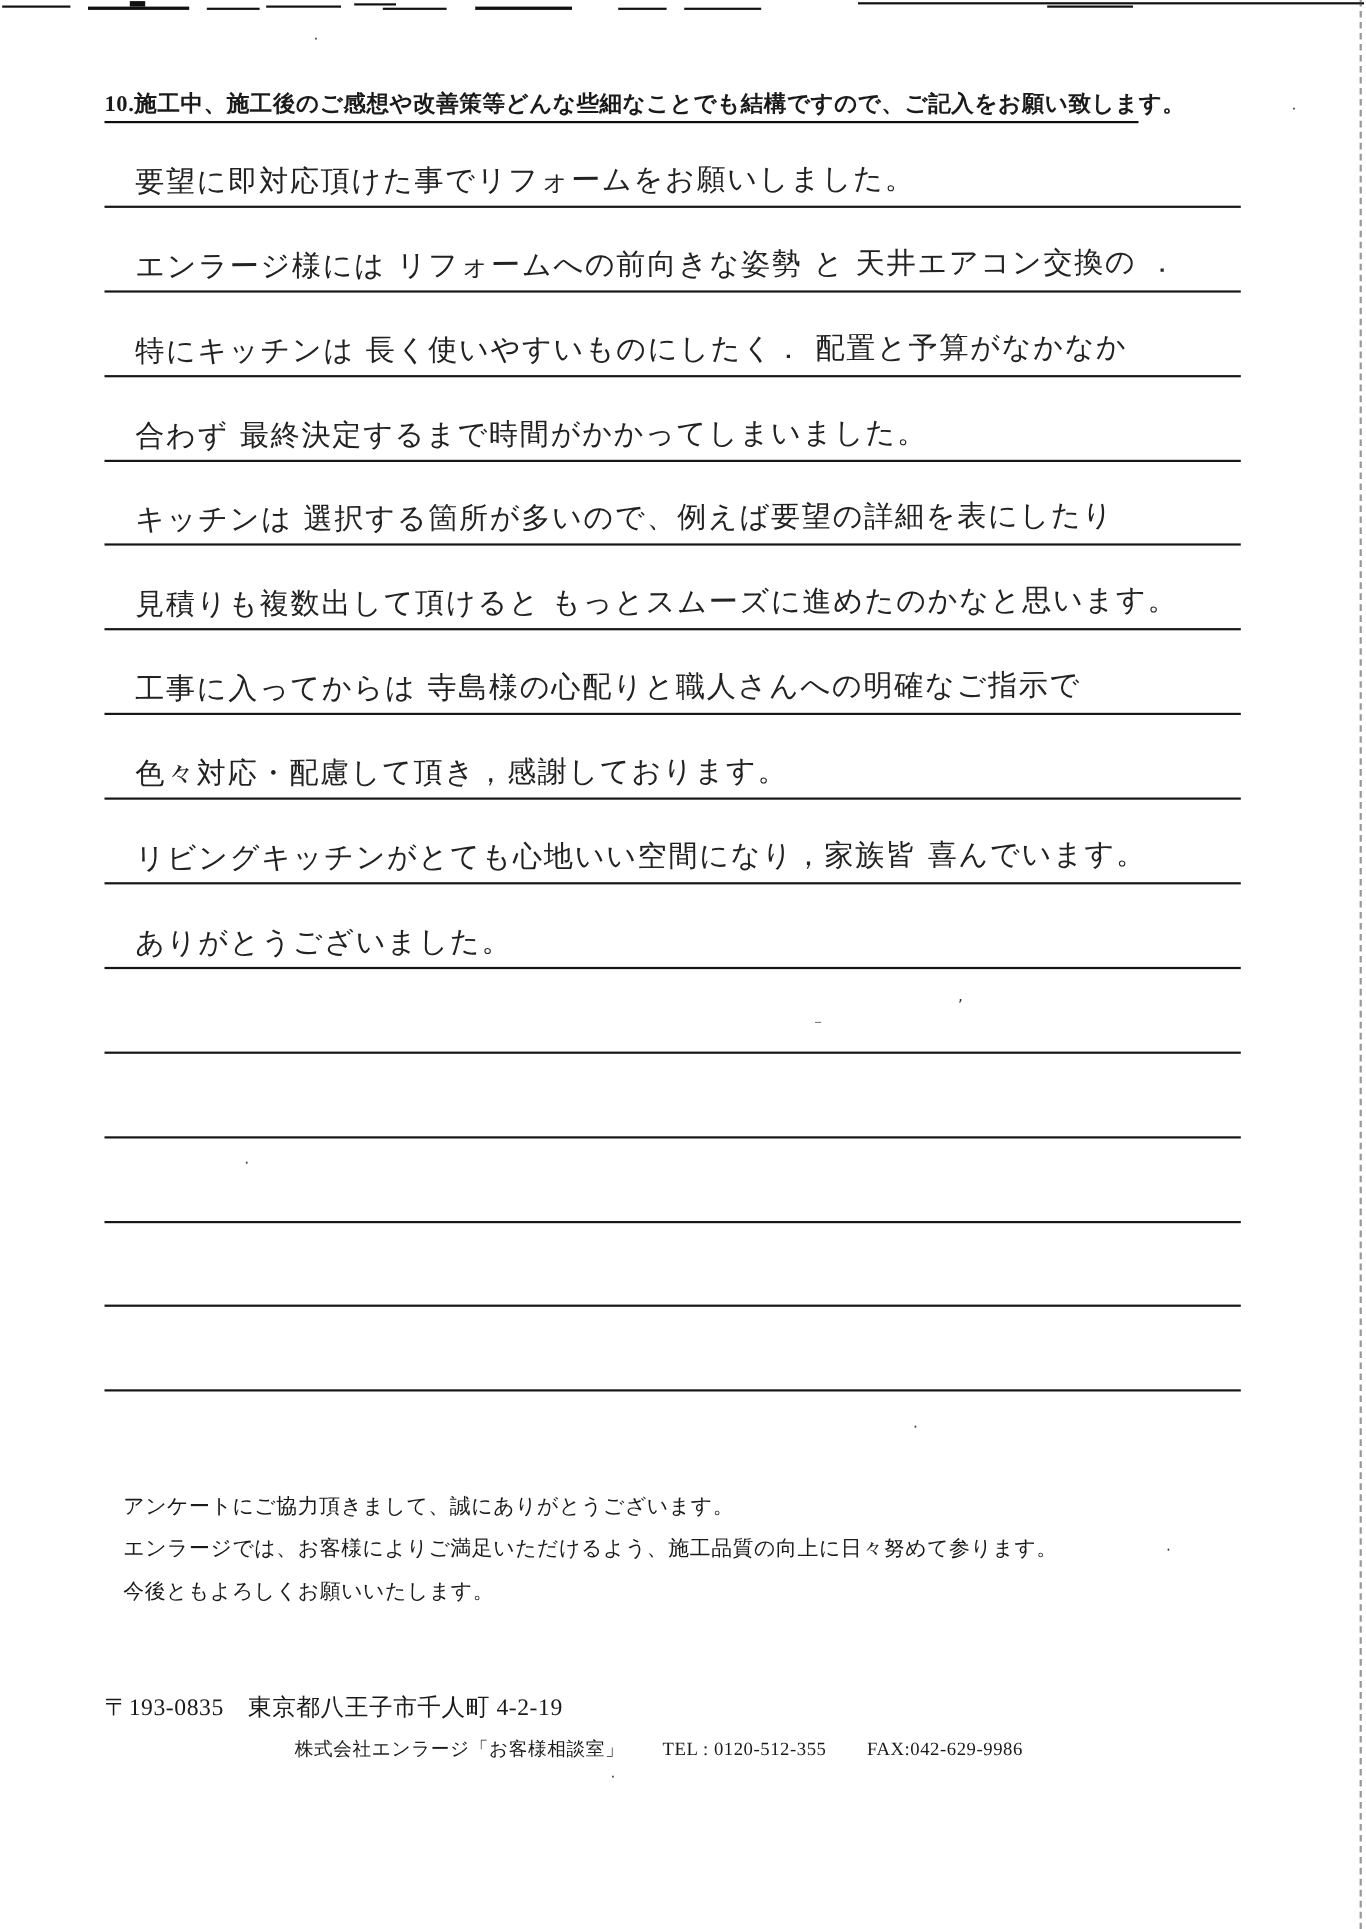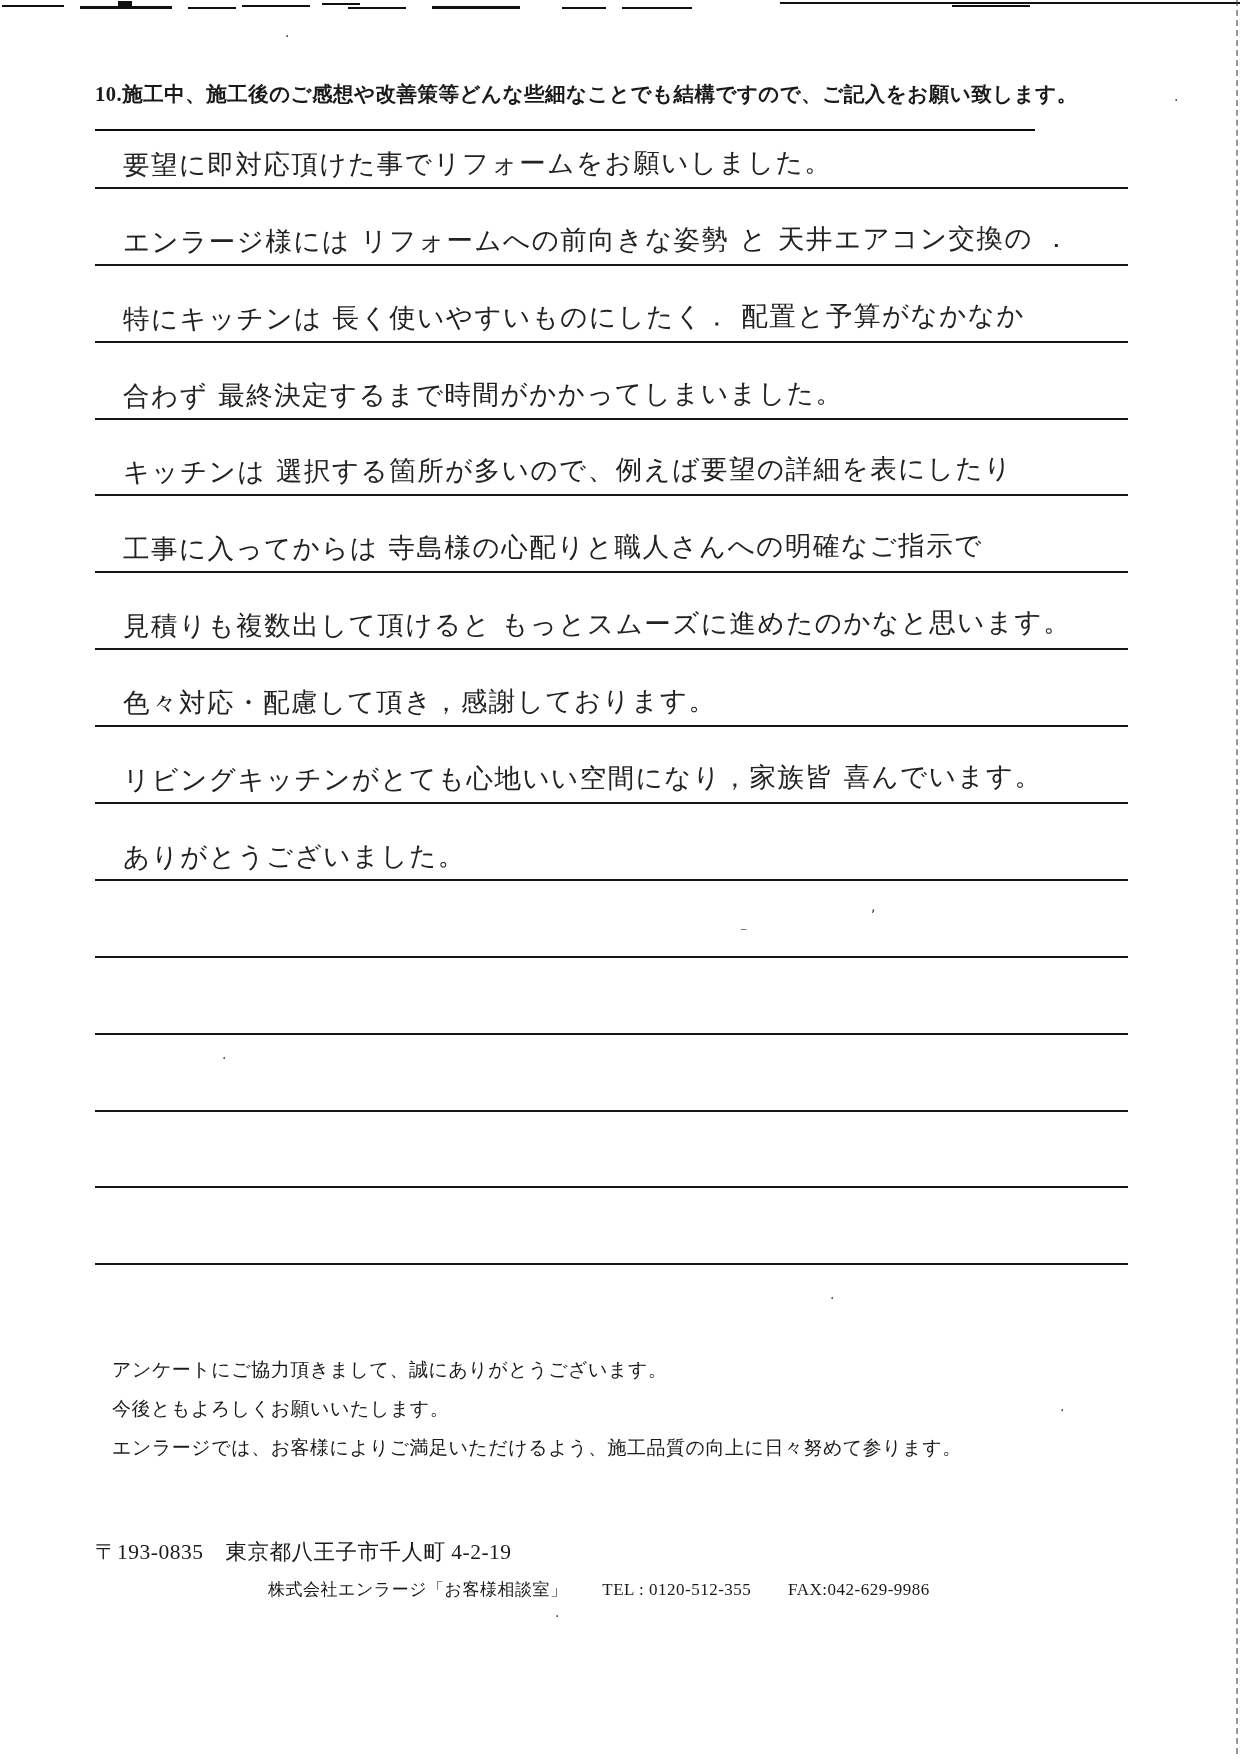--- a/index.html
+++ b/index.html
@@ -11,21 +11,21 @@
   .noise{position:absolute;background:#111;}
   .edge-right{
     position:absolute;top:0;right:4px;height:1754px;width:0;
     border-left:2px dashed #444;opacity:.55;
   }
   .stray{position:absolute;color:#333;font-size:14px;font-family:"DejaVu Sans",sans-serif;}
   
   .question{
     position:absolute;left:95px;top:80px;width:940px;
     font-size:20.5px;font-weight:bold;letter-spacing:.5px;
-    border-bottom:2.5px solid #0d0d0d;padding-bottom:21px;white-space:nowrap;
+    border-bottom:2.5px solid #0d0d0d;padding-bottom:2px;white-space:nowrap;
   }
   
   .answer{position:absolute;left:95px;top:112px;width:1033px;}
   .rule-row{position:relative;height:74.9px;border-bottom:2.4px solid #161616;}
   .hw{
     position:absolute;left:28px;bottom:4px;white-space:nowrap;
     font-family:"DejaVu Sans",cursive,sans-serif;
     font-size:26.5px;letter-spacing:1.5px;color:#222;
     transform:rotate(-0.25deg);transform-origin:left bottom;
   }
@@ -79,24 +79,24 @@
     <div class="rule-row">
       <span class="hw">特にキッチンは 長く使いやすいものにしたく． 配置と予算がなかなか</span>
     </div>
     <div class="rule-row">
       <span class="hw">合わず 最終決定するまで時間がかかってしまいました。</span>
     </div>
     <div class="rule-row">
       <span class="hw">キッチンは 選択する箇所が多いので、例えば要望の詳細を表にしたり</span>
     </div>
     <div class="rule-row">
-      <span class="hw">工事に入ってからは 寺島様の心配りと職人さんへの明確なご指示で</span>
+      <span class="hw">見積りも複数出して頂けると もっとスムーズに進めたのかなと思います。</span>
     </div>
     <div class="rule-row">
-      <span class="hw">見積りも複数出して頂けると もっとスムーズに進めたのかなと思います。</span>
+      <span class="hw">工事に入ってからは 寺島様の心配りと職人さんへの明確なご指示で</span>
     </div>
     <div class="rule-row">
       <span class="hw">色々対応・配慮して頂き，感謝しております。</span>
     </div>
     <div class="rule-row">
       <span class="hw">リビングキッチンがとても心地いい空間になり，家族皆 喜んでいます。</span>
     </div>
     <div class="rule-row">
       <span class="hw">ありがとうございました。</span>
     </div>
@@ -112,22 +112,22 @@
     <div class="rule-row">
       <span class="hw"></span>
     </div>
     <div class="rule-row">
       <span class="hw"></span>
     </div>
   </div>
 
 <div class="closing">
   <div>アンケートにご協力頂きまして、誠にありがとうございます。</div>
+  <div>エンラージでは、お客様によりご満足いただけるよう、施工品質の向上に日々努めて参ります。</div>
   <div>今後ともよろしくお願いいたします。</div>
-  <div>エンラージでは、お客様によりご満足いただけるよう、施工品質の向上に日々努めて参ります。</div>
 </div>
 
 <div class="addr1">〒193-0835　東京都八王子市千人町 4-2-19</div>
 <div class="addr2">
   <span>株式会社エンラージ「お客様相談室」</span>
   <span class="tel">TEL : 0120-512-355</span>
   <span class="fax">FAX:042-629-9986</span>
 </div>
 
 </body></html>

